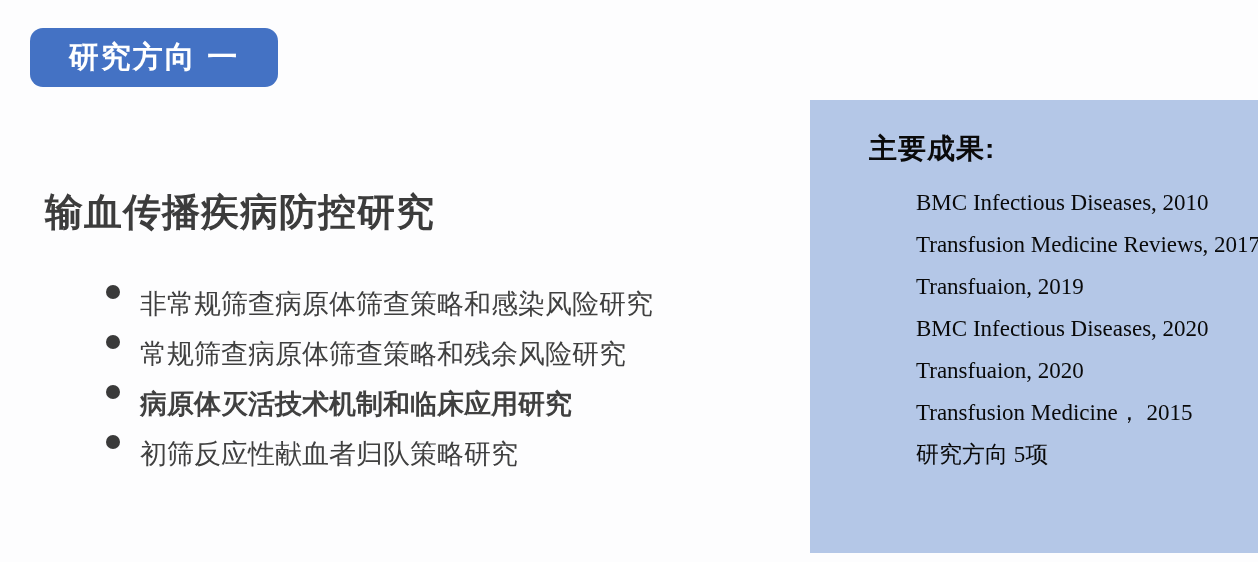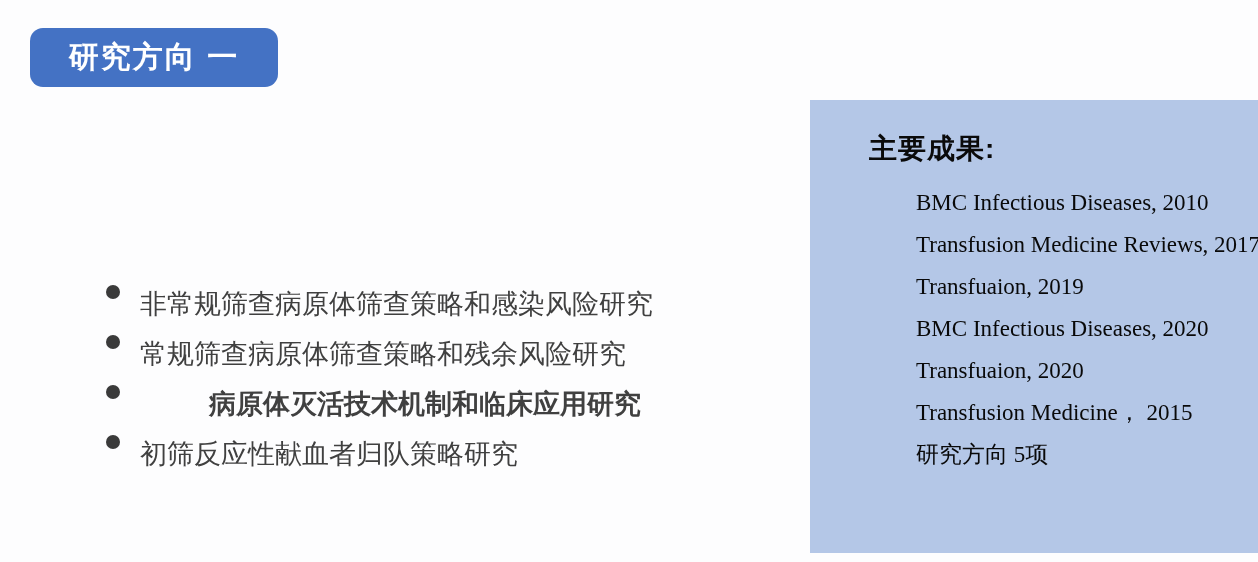--- a/index.html
+++ b/index.html
@@ -67,21 +67,21 @@
   .bullet-list li::before {
     content: "";
     position: absolute;
     left: 0;
     top: 15px;
     width: 14px;
     height: 14px;
     border-radius: 50%;
     background: #3a3a3a;
   }
-  .bullet-list li.bold { font-weight: bold; text-align: center; }
+  .bullet-list li.bold { font-weight: bold; }
   
   .results-panel {
     position: absolute;
     left: 762px;
     top: 88px;
     width: 476px;
     height: 453px;
     background: #b4c7e7;
     margin-left: 36px;
   }
@@ -111,20 +111,21 @@
 </style>
 </head>
 <body>
 
 <div class="slide">
 
   <div class="badge">
     <span class="badge-label">研究方向 一</span>
   </div>
 
+  <h1 class="heading">输血传播疾病防控研究</h1>
 
   <ul class="bullet-list">
     <li>非常规筛查病原体筛查策略和感染风险研究</li>
     <li>常规筛查病原体筛查策略和残余风险研究</li>
     <li class="bold">病原体灭活技术机制和临床应用研究</li>
     <li>初筛反应性献血者归队策略研究</li>
   </ul>
 
   <div class="results-panel">
     <div class="results-title">主要成果:</div>

